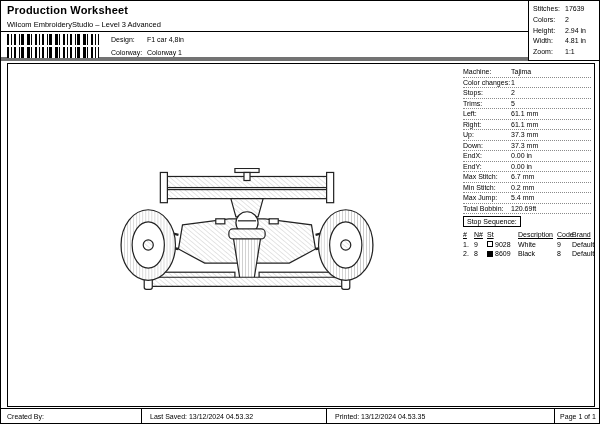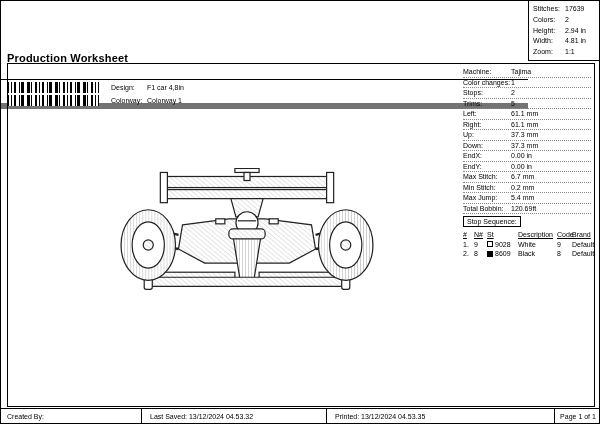--- a/index.html
+++ b/index.html
@@ -1,21 +1,21 @@
 <!DOCTYPE html>
 <html><head>
 <meta charset="utf-8">
 <style>
   *{margin:0;padding:0;box-sizing:border-box;}
   html,body{background:#fff;}
   body{width:600px;height:424px;font-family:"Liberation Sans",sans-serif;color:#000;position:relative;}
   .page{position:absolute;left:0;top:0;width:600px;height:424px;background:#fff;border:1px solid #000;}
 
   
-  .hdr-left{position:absolute;left:0;top:0;width:527px;height:60px;border-bottom:6px solid #737373;margin-top:48px;}
+  .hdr-left{position:absolute;left:0;top:0;width:527px;height:60px;border-bottom:4px solid #737373;}
   .title{position:absolute;left:6px;top:3px;font-size:11px;font-weight:bold;letter-spacing:.2px;}
   .subtitle{position:absolute;left:6px;top:19px;font-size:7.5px;}
   .hdr-div{position:absolute;left:0;top:30px;width:100%;height:0;border-top:1px solid #000;}
   .bc-row{position:absolute;left:6px;display:flex;align-items:center;}
   .bc-row.r1{top:33px;} .bc-row.r2{top:46px;}
   .barcode{width:92px;height:11px;
     background:
       repeating-linear-gradient(90deg,#000 0 2px,transparent 2px 7px),
       repeating-linear-gradient(90deg,#000 0 1px,#fff 1px 4px);}
   .kv{font-size:7px;display:flex;margin-left:12px;}
@@ -54,20 +54,21 @@
   .f3{width:228px;border-left:1px solid #000;padding-left:8px;}
   .f4{flex:1;border-left:1px solid #000;justify-content:center;}
 </style>
 </head>
 <body>
 
 <div class="page">
 
   <div class="hdr-left">
     <div class="title">Production Worksheet</div>
+    <div class="subtitle">Wilcom EmbroideryStudio – Level 3 Advanced</div>
     <div class="hdr-div"></div>
 
     <div class="bc-row r1">
       <div class="barcode"></div>
       <div class="kv">
         <span class="lab">Design:</span>
         <span>F1 car 4,8in</span>
       </div>
     </div>
 

